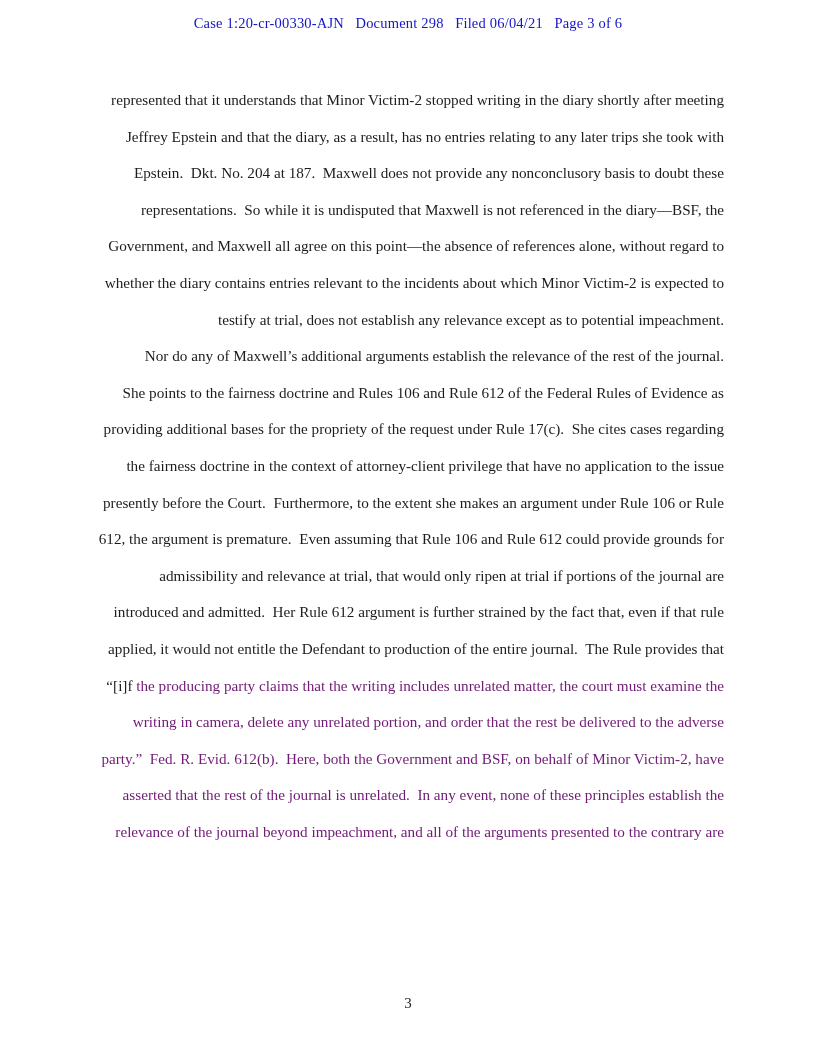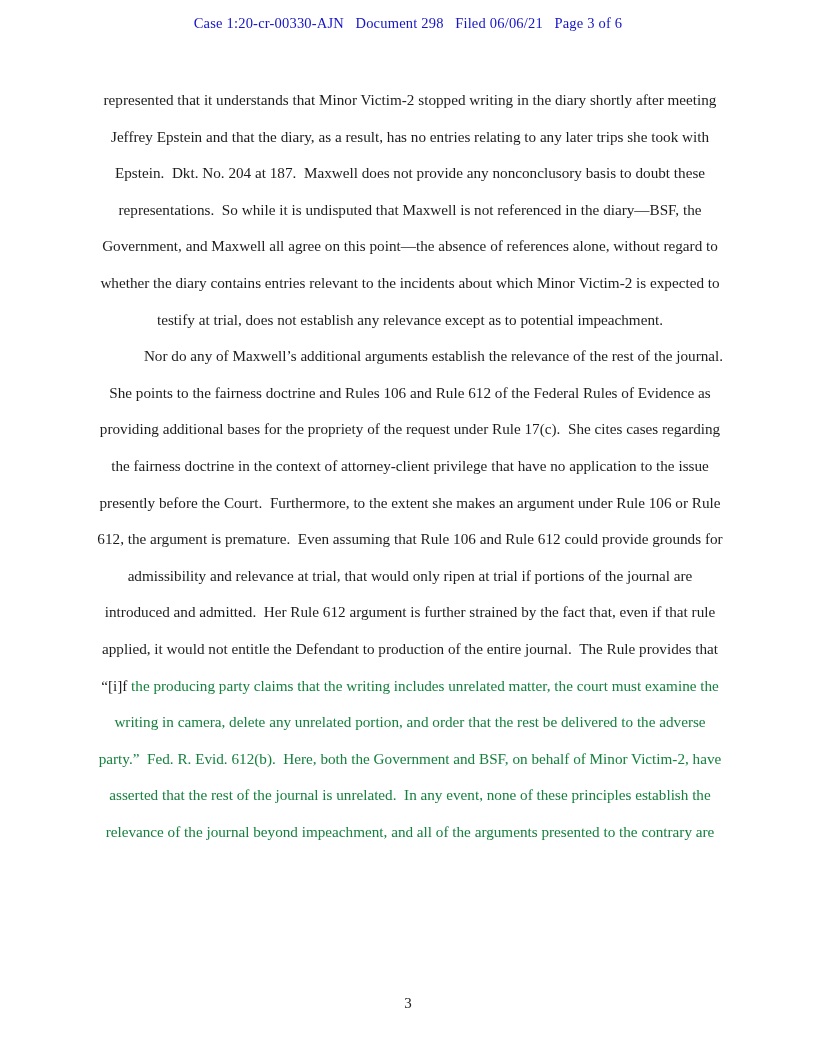--- a/index.html
+++ b/index.html
@@ -25,42 +25,42 @@
     letter-spacing: 0.2px;
   }
   .doc-body {
     position: absolute;
     top: 82px;
     left: 96px;
     width: 628px;
     font-size: 15.2px;
     line-height: 36.6px;
     color: #1c1c1c;
-    text-align: center;
+    text-align: right;
   }
   .para { white-space: pre-wrap; }
   .para.indent { text-indent: 47px; }
-  .faded { color: #15803d; }
+  .faded { color: #701a75; }
   .em-word { }
   .page-footer {
     position: absolute;
     bottom: 44px;
     left: 0;
     right: 0;
     text-align: center;
     font-size: 15px;
     color: #222222;
   }
 </style>
 </head>
 <body>
 
 <div class="page">
 
-  <div class="stamp">Case 1:20-cr-00330-AJN   Document 298   Filed 06/06/21   Page 3 of 6</div>
+  <div class="stamp">Case 1:20-cr-00330-AJN   Document 298   Filed 06/04/21   Page 3 of 6</div>
 
   <div class="doc-body">
 
     <p class="para"><span>represented that it understands that Minor Victim-2 stopped writing in the diary shortly after meeting Jeffrey Epstein and that the diary, as a result, has no entries relating to any later trips she took with Epstein.  Dkt. No. 204 at 187.  Maxwell does not provide any nonconclusory basis to doubt these representations.  So while it is undisputed that Maxwell is not referenced in the diary—BSF, the Government, and Maxwell all agree on this point—the absence of references alone, without regard to whether the diary contains entries relevant to the incidents about which Minor Victim-2 is expected to testify at trial, does not establish any relevance except as to potential impeachment.</span></p>
 
     <p class="para indent"><span>Nor do any of Maxwell’s additional arguments establish the relevance of the rest of the journal.  She points to the fairness doctrine and Rules 106 and Rule 612 of the Federal Rules of Evidence as providing additional bases for the propriety of the request under Rule 17(c).  She cites cases regarding the fairness doctrine in the context of attorney-client privilege that have no application to the issue presently before the Court.  Furthermore, to the extent she makes an argument under Rule 106 or Rule 612, the argument is premature.  Even assuming that Rule 106 and Rule 612 </span><span class="em-word">could</span><span> provide grounds for admissibility and relevance at trial, that would only ripen at trial if portions of the journal are introduced and admitted.  Her Rule 612 argument is further strained by the fact that, even if that rule applied, it would not entitle the Defendant to production of the entire journal.  The Rule provides that “[i]f </span><span class="faded">the producing party claims that the writing includes unrelated matter, the court must examine the writing in camera, delete any unrelated portion, and order that the rest be delivered to the adverse party.”  Fed. R. Evid. 612(b).  Here, both the Government and BSF, on behalf of Minor Victim-2, have asserted that the rest of the journal is unrelated.  In any event, none of these principles establish the relevance of the journal beyond impeachment, and all of the arguments presented to the contrary are</span></p>
 
   </div>
 
   <div class="page-footer">3</div>

